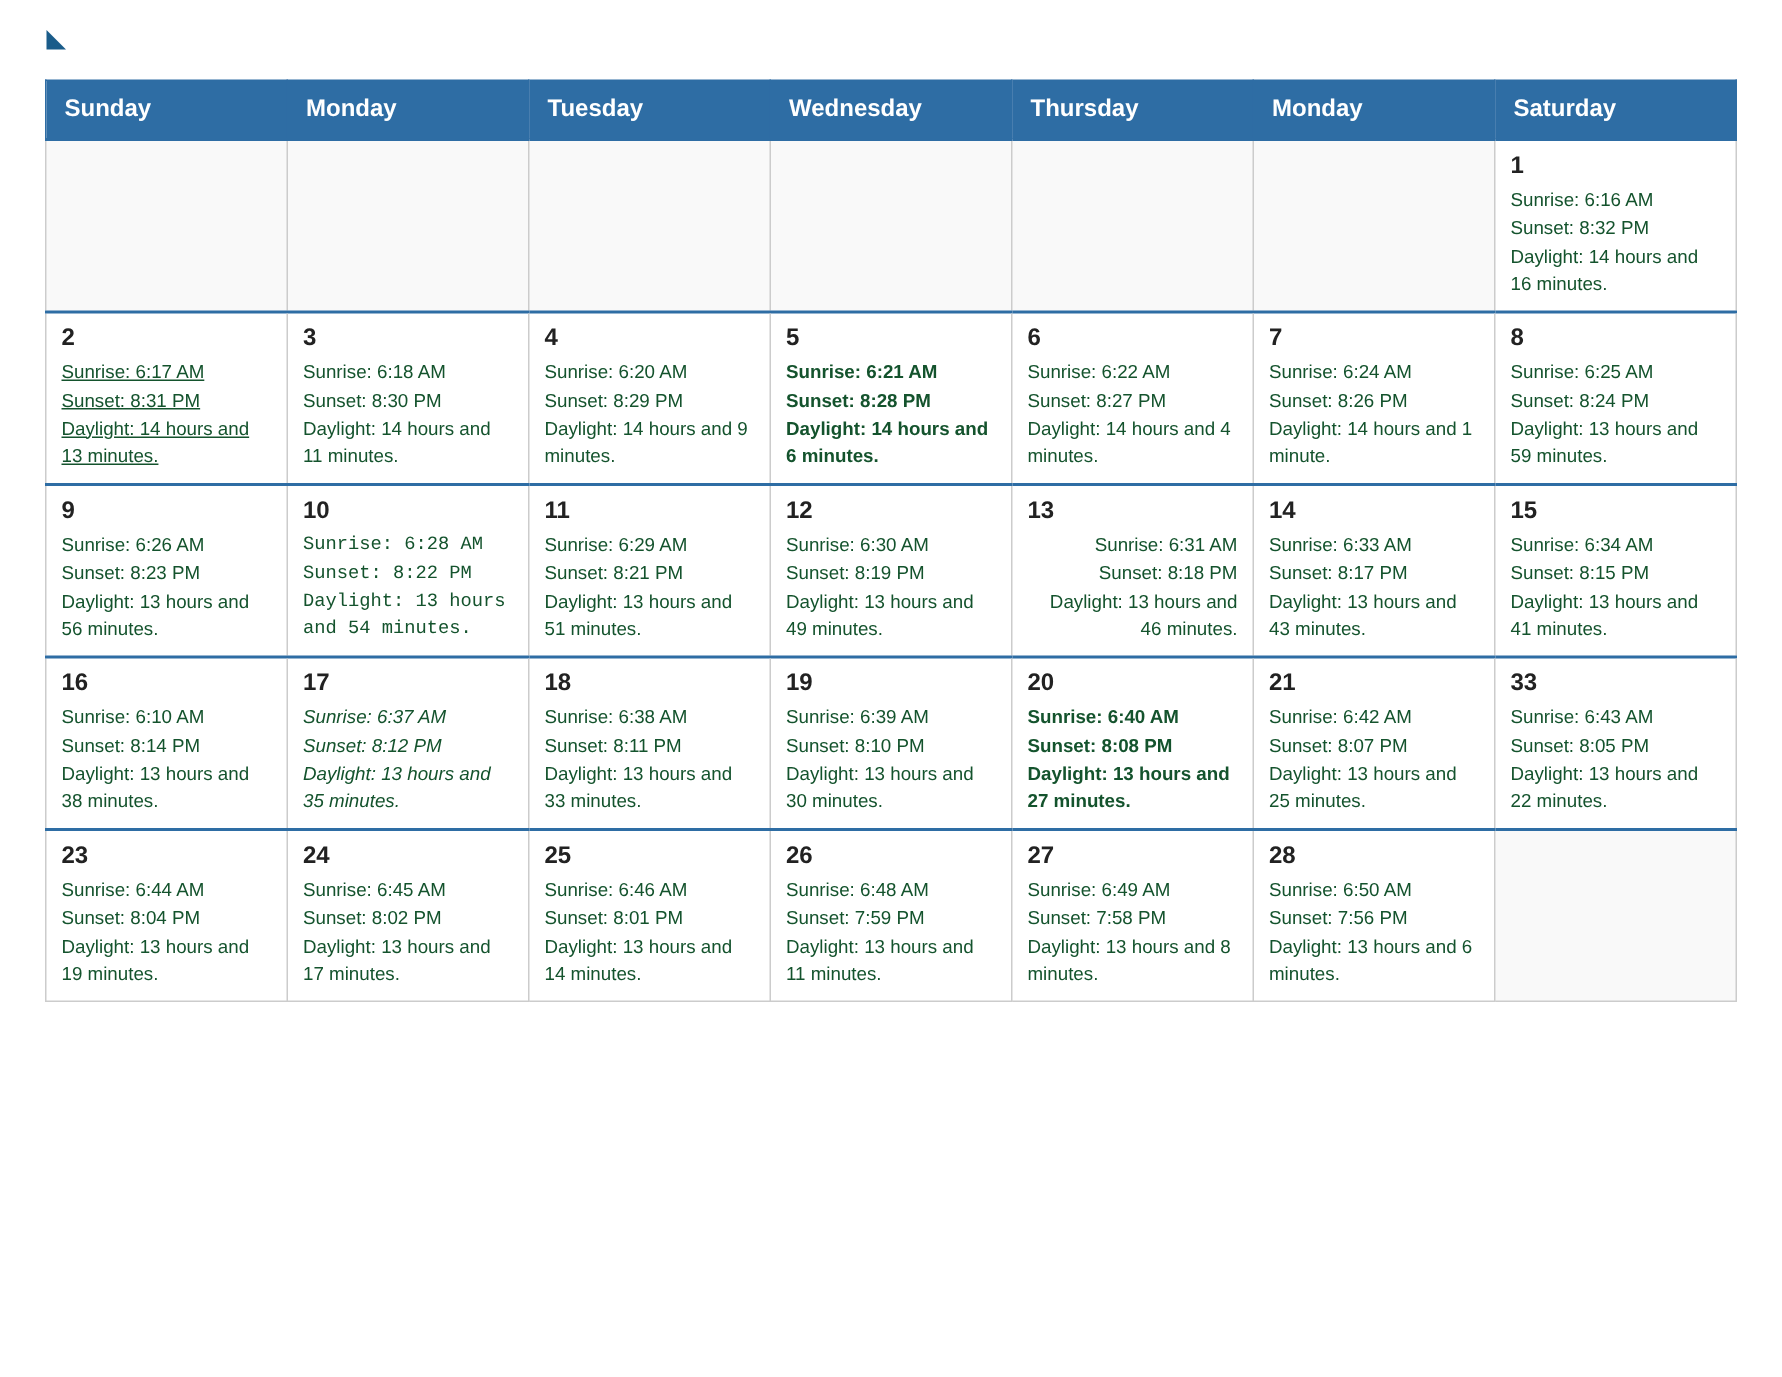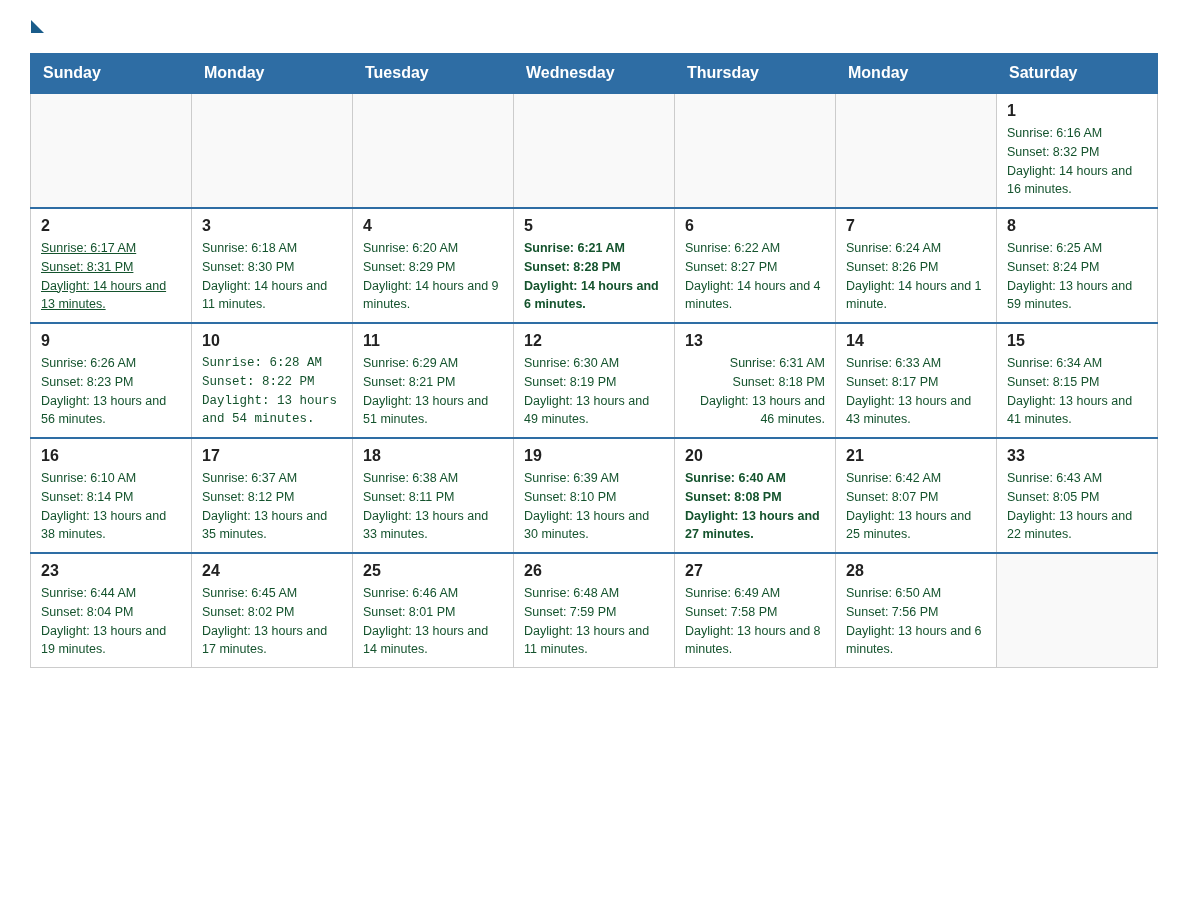--- a/index.html
+++ b/index.html
@@ -238,21 +238,21 @@
       </tr>
       <tr class="week-row">
         <td>
           <span class="day-number">16</span>
           <div class="day-info" style="white-space: pre-line;">Sunrise: 6:10 AM
 Sunset: 8:14 PM
 Daylight: 13 hours and 38 minutes.</div>
         </td>
         <td>
           <span class="day-number">17</span>
-          <div class="day-info" style="white-space: pre-line;">Sunrise: 6:37 AM
+          <div class="day-info" style="white-space: pre-line; font-style: italic;">Sunrise: 6:37 AM
 Sunset: 8:12 PM
 Daylight: 13 hours and 35 minutes.</div>
         </td>
         <td>
           <span class="day-number">18</span>
           <div class="day-info" style="white-space: pre-line;">Sunrise: 6:38 AM
 Sunset: 8:11 PM
 Daylight: 13 hours and 33 minutes.</div>
         </td>
         <td>

